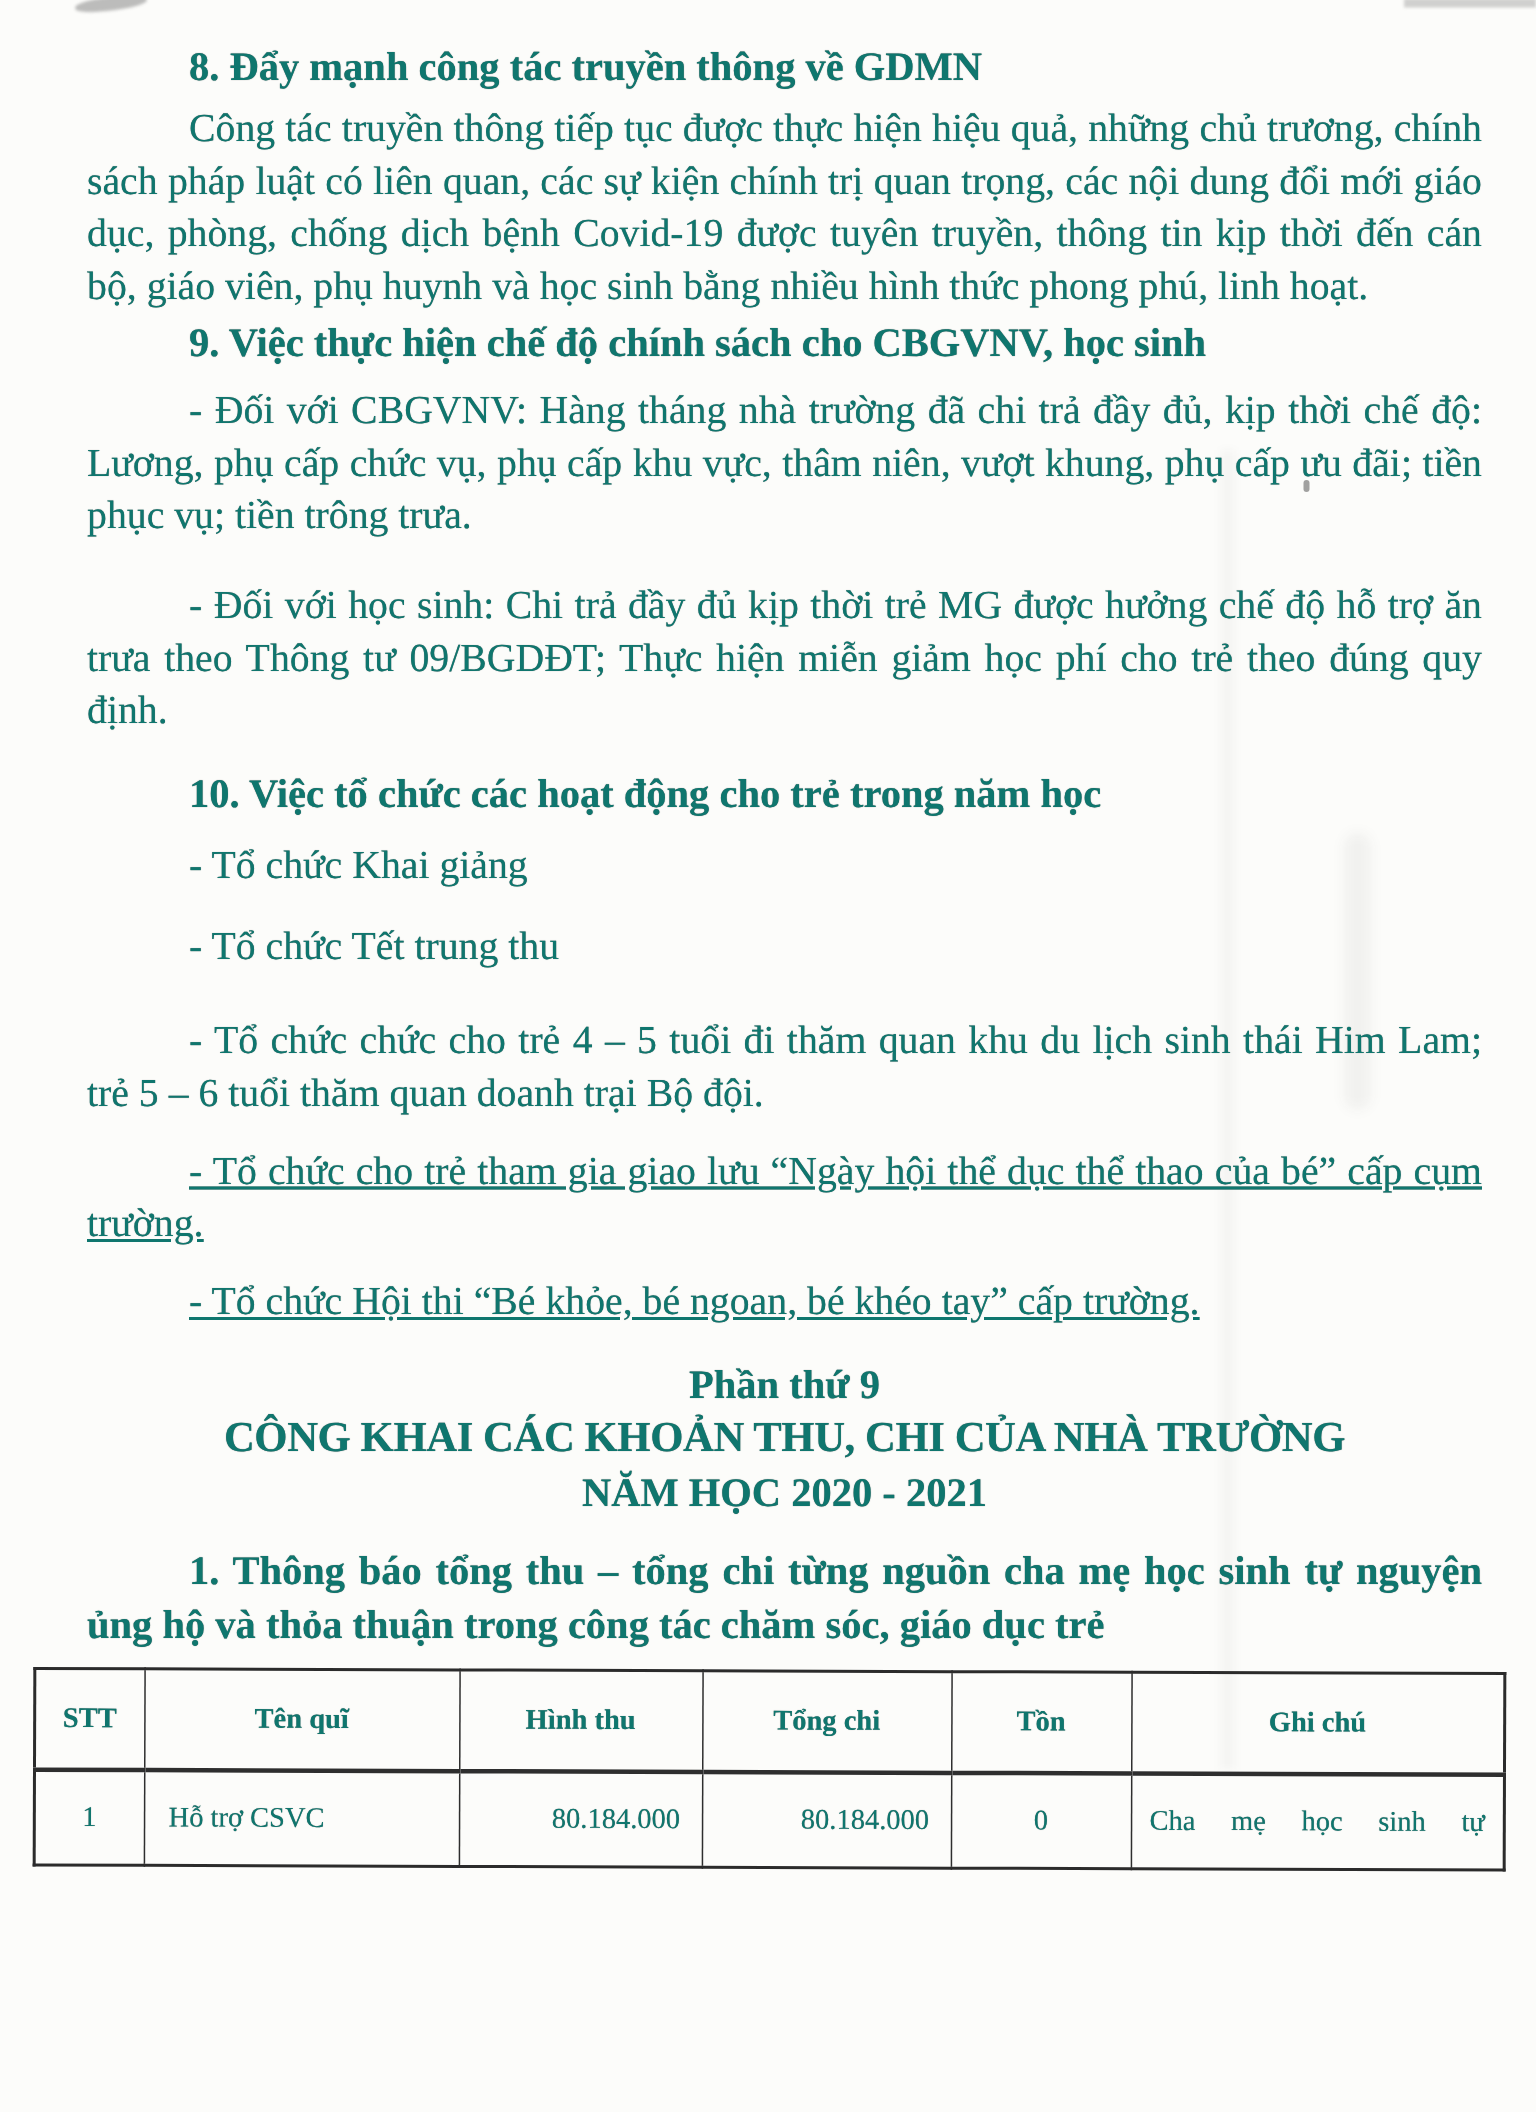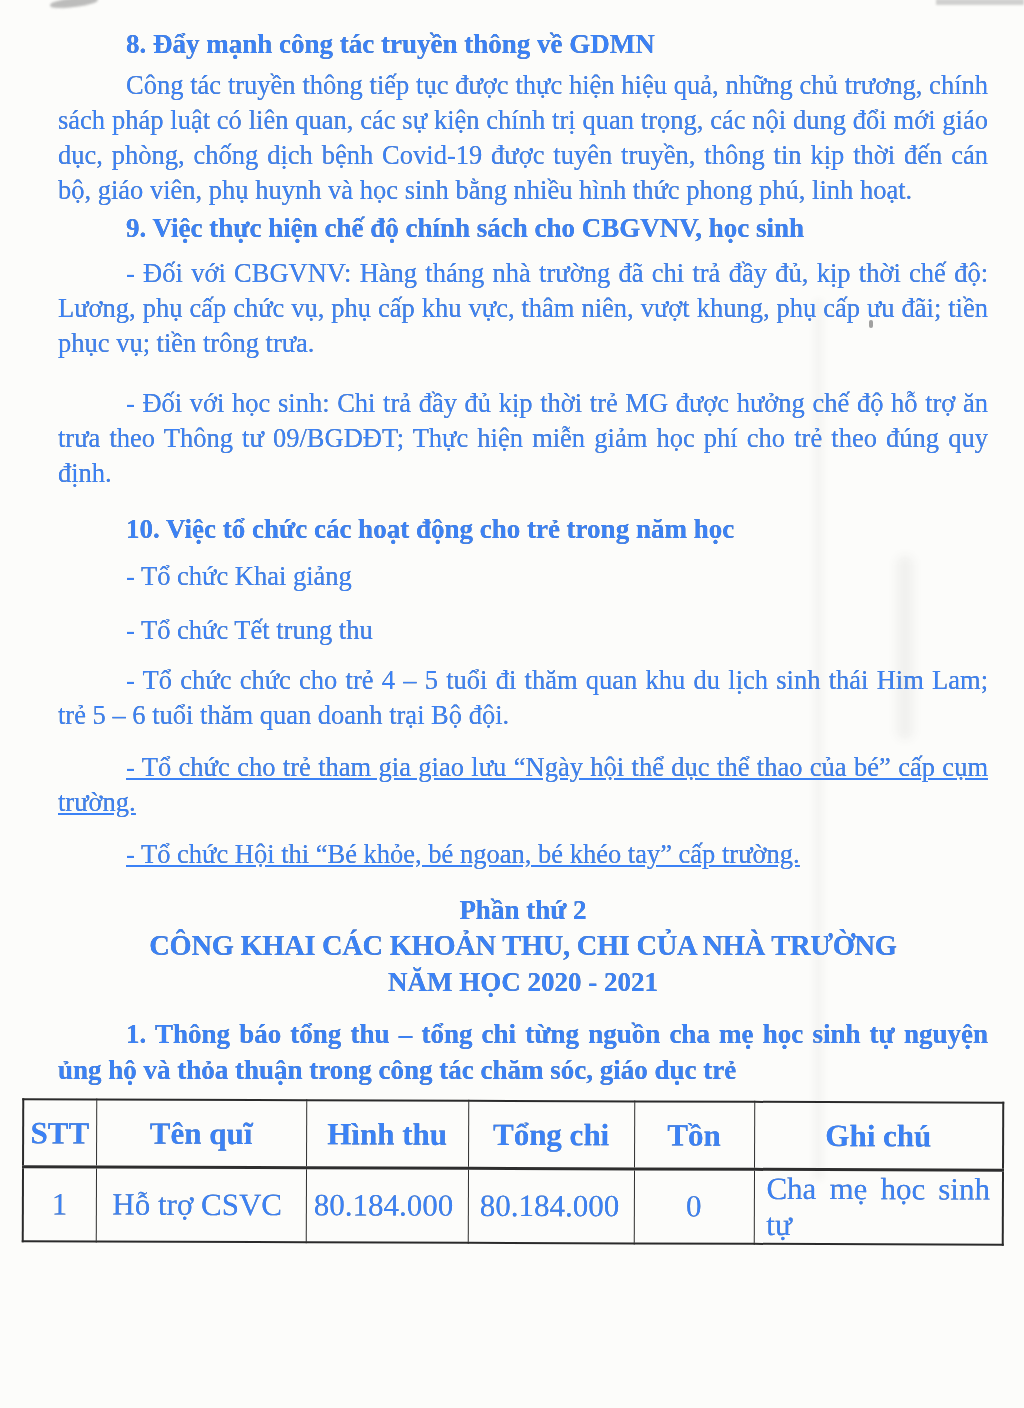--- a/index.html
+++ b/index.html
@@ -3,21 +3,21 @@
 <meta charset="utf-8">
 <style>
   html, body { margin: 0; padding: 0; }
   .page {
     position: relative;
     width: 1024px;
     height: 1408px;
     background: #fcfcfa;
     overflow: hidden;
     font-family: "Liberation Serif", "DejaVu Serif", serif;
-    color: #3b82f6;
+    color: #0f766e;
   }
   .content {
     position: absolute;
     left: 58px;
     top: 26px;
     width: 930px;
   }
   .para {
     font-size: 26.5px;
     line-height: 35px;
@@ -38,38 +38,38 @@
   .center {
     text-align: center;
     text-indent: 0;
   }
   .big { font-size: 28.5px; letter-spacing: -0.3px; }
   .mt6  { margin-top: 6px; }
   .mt2  { margin-top: 2px; }
   .mt10 { margin-top: 10px; }
   .mt12 { margin-top: 12px; }
   .mt13 { margin-top: 13px; }
-  .mt15 { margin-top: 15px; }
+  .mt15 { margin-top: 28px; }
   .mt16 { margin-top: 16px; }
   .mt17 { margin-top: 17px; text-decoration: underline; }
   .mt19 { margin-top: 19px; }
   .mt20 { margin-top: 20px; }
   .mt25 { margin-top: 25px; }
   table.fin {
     border-collapse: collapse;
     table-layout: fixed;
     width: 980px;
     margin-top: 12px;
     margin-left: -36px;
     transform: rotate(0.2deg);
     border: 2.5px solid #2b2b2b;
   }
   table.fin th, table.fin td {
     border: 1.6px solid #2e2e2e;
-    font-size: 31px;
+    font-size: 19px;
     vertical-align: middle;
     overflow: hidden;
     text-shadow: 0 0 0.5px rgba(0,0,0,0.5);
   }
   table.fin th {
     height: 63px;
     font-weight: bold;
     text-align: center;
     border-bottom-width: 3.5px;
   }
@@ -138,21 +138,21 @@
     <p class="para mt25">- Đối với học sinh: Chi trả đầy đủ kịp thời trẻ MG được hưởng chế độ hỗ trợ ăn trưa theo Thông tư 09/BGDĐT; Thực hiện miễn giảm học phí cho trẻ theo đúng quy định.</p>
 
     <p class="hd mt20">10. Việc tổ chức các hoạt động cho trẻ trong năm học</p>
 
     <p class="para mt12">- Tổ chức Khai giảng</p>
     <p class="para mt19">- Tổ chức Tết trung thu</p>
     <p class="para mt15">- Tổ chức chức cho trẻ 4 – 5 tuổi đi thăm quan khu du lịch sinh thái Him Lam; trẻ 5 – 6 tuổi thăm quan doanh trại Bộ đội.</p>
     <p class="para mt17">- Tổ chức cho trẻ tham gia giao lưu “Ngày hội thể dục thể thao của bé” cấp cụm trường.</p>
     <p class="para mt17">- Tổ chức Hội thi “Bé khỏe, bé ngoan, bé khéo tay” cấp trường.</p>
 
-    <p class="hd center mt20">Phần thứ 2</p>
+    <p class="hd center mt20">Phần thứ 9</p>
     <p class="hd center big">CÔNG KHAI CÁC KHOẢN THU, CHI CỦA NHÀ TRƯỜNG</p>
     <p class="hd center">NĂM HỌC 2020 - 2021</p>
 
     <p class="hd mt16">1. Thông báo tổng thu – tổng chi từng nguồn cha mẹ học sinh tự nguyện ủng hộ và thỏa thuận trong công tác chăm sóc, giáo dục trẻ</p>
 
     <table class="fin">
       <colgroup>
         <col style="width:73px">
         <col style="width:210px">
         <col style="width:162px">

